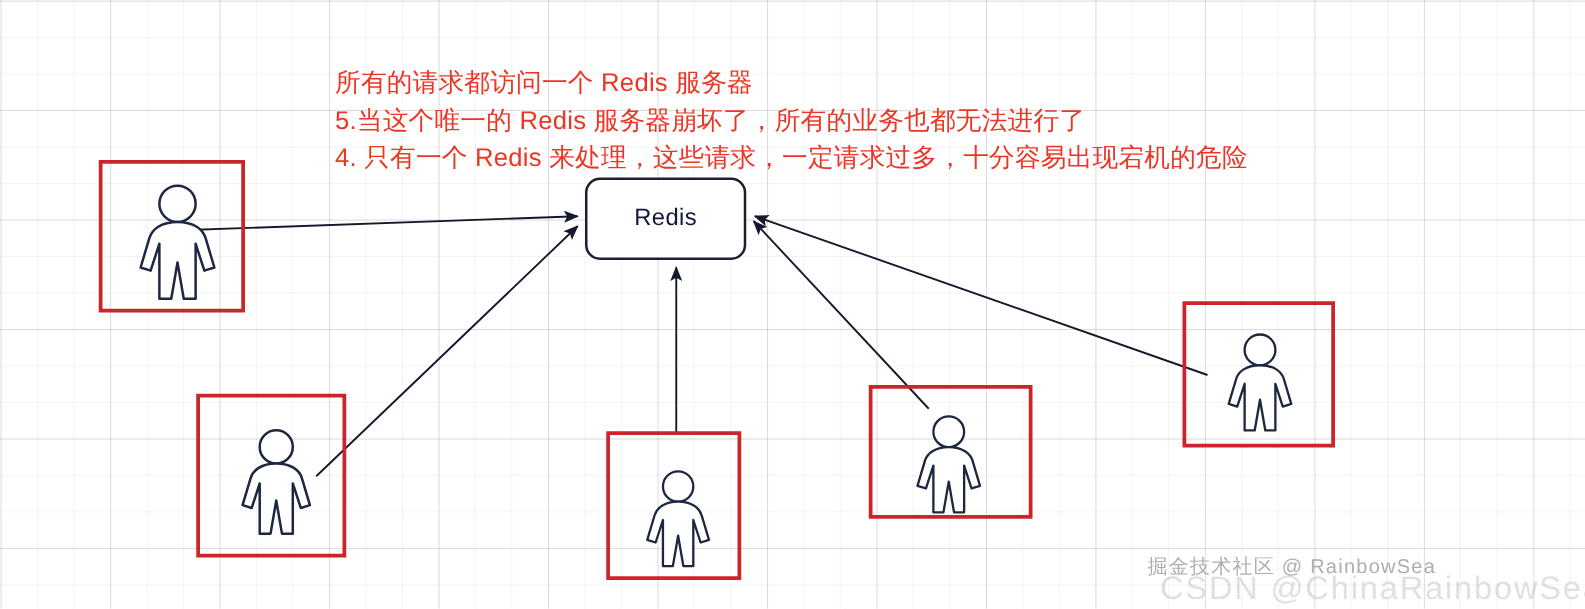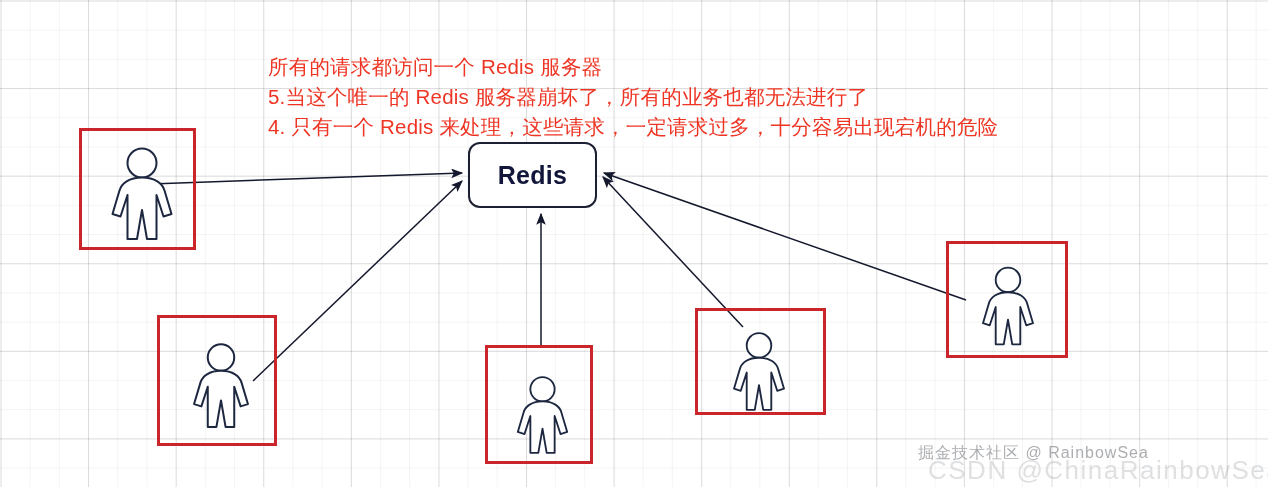--- a/index.html
+++ b/index.html
@@ -66,22 +66,22 @@
     border: 2px solid #1d2033;
     border-radius: 12px;
     background: #ffffff;
     box-sizing: border-box;
     display: flex;
     align-items: center;
     justify-content: center;
   }
   #redis-label {
     color: #12163a;
-    font-size: 25px;
-    font-weight: bold;
+    font-size: 19px;
+    font-weight: normal;
     letter-spacing: 0.3px;
   }
   .wm {
     position: absolute;
     white-space: nowrap;
     pointer-events: none;
   }
   #wm-main {
     left: 918px;
     top: 443px;

